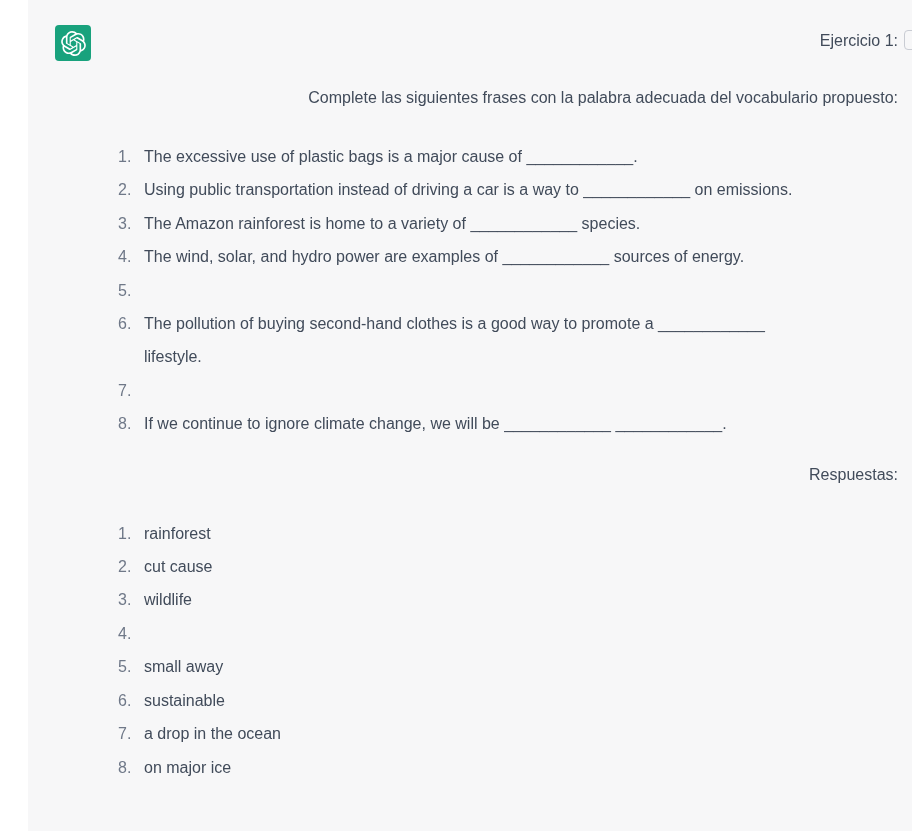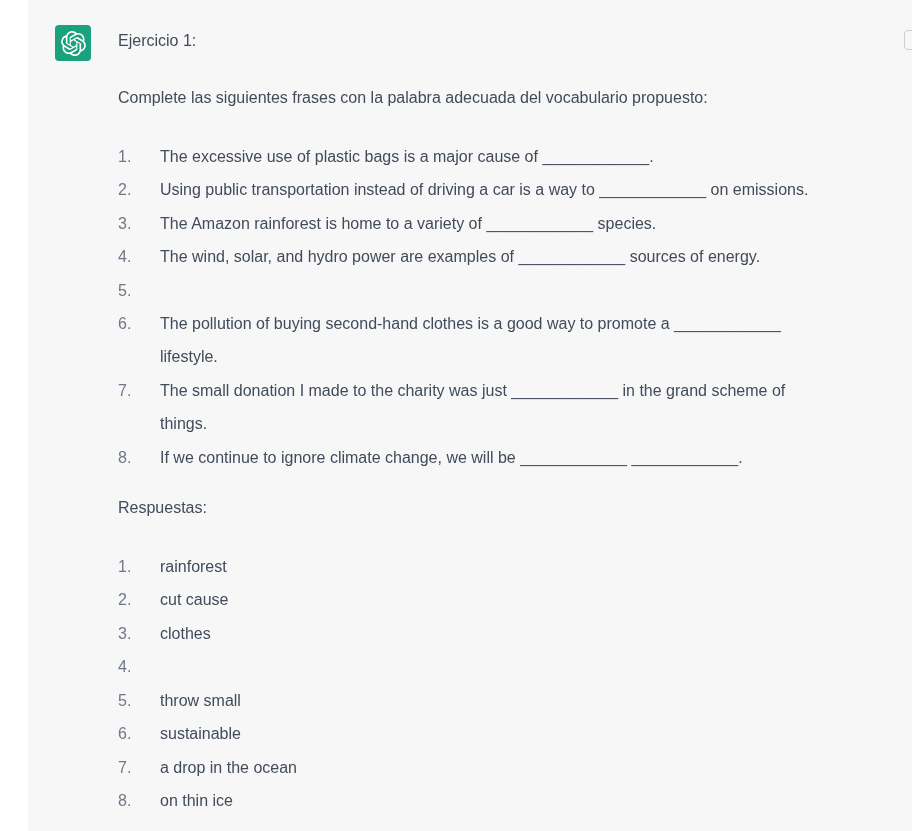--- a/index.html
+++ b/index.html
@@ -41,34 +41,34 @@
     border-radius: 4px;
     background: transparent;
   }
   .content {
     margin-left: 90px;
     padding-top: 29px;
     width: 780px;
     color: var(--text);
     font-size: 16px;
   }
-  .content p { line-height: 24px; white-space: pre; }
+  .content p { line-height: 24px; white-space: pre; text-align: right; }
   p.title { margin: 0; }
   p.instruction { margin: 33px 0 16px; }
   p.answers-heading { margin: 22px 0 0; }
   ol { list-style: none; margin: 30px 0 0; }
   li {
     display: flex;
     line-height: 33.4px;
   }
   li .num {
     flex: 0 0 26px;
     color: var(--marker);
   }
-  li .txt { white-space: pre; margin-left: 16px; }
+  li .txt { white-space: pre; }
 </style>
 </head>
 <body>
 
 <div class="message">
 
   <div class="avatar">
     <svg viewBox="0 0 320 320" xmlns="http://www.w3.org/2000/svg" aria-hidden="true">
       <path fill="#ffffff" d="M297.06 130.97c7.26-21.79 4.76-45.66-6.85-65.48-17.46-30.4-52.56-46.04-86.84-38.68-15.25-17.18-37.16-26.95-60.13-26.81-35.04-.08-66.13 22.48-76.91 55.82-22.51 4.61-41.94 18.7-53.31 38.67-17.59 30.32-13.58 68.54 9.92 94.54-7.26 21.79-4.76 45.66 6.85 65.48 17.46 30.4 52.56 46.04 86.84 38.68 15.24 17.18 37.16 26.95 60.13 26.8 35.06.09 66.16-22.49 76.94-55.86 22.51-4.61 41.94-18.7 53.31-38.67 17.57-30.32 13.55-68.51-9.94-94.49zm-120.28 168.11c-14.03.02-27.62-4.89-38.39-13.88.49-.26 1.34-.73 1.89-1.07l63.72-36.8c3.26-1.85 5.26-5.32 5.24-9.07v-89.83l26.93 15.55c.29.14.48.42.52.74v74.39c-.04 33.08-26.83 59.9-59.91 59.97zm-128.84-55.03c-7.03-12.14-9.56-26.37-7.15-40.18.47.28 1.3.79 1.89 1.13l63.72 36.8c3.23 1.89 7.23 1.89 10.47 0l77.79-44.92v31.1c.02.32-.13.63-.38.83l-64.41 37.19c-28.69 16.52-65.33 6.7-81.92-21.95zm-16.77-139.09c7-12.16 18.05-21.46 31.21-26.29 0 .55-.03 1.52-.03 2.2v73.61c-.02 3.74 1.98 7.21 5.23 9.06l77.79 44.91-26.93 15.55c-.27.18-.61.21-.91.08l-64.42-37.22c-28.63-16.58-38.45-53.21-21.95-81.89zm221.26 51.49l-77.79-44.92 26.93-15.54c.27-.18.61-.21.91-.08l64.42 37.19c28.68 16.57 38.51 53.26 21.94 81.94-7.01 12.14-18.05 21.44-31.2 26.28v-75.81c.03-3.74-1.96-7.2-5.21-9.06zm26.8-40.34c-.47-.29-1.3-.79-1.89-1.13l-63.72-36.8c-3.23-1.89-7.23-1.89-10.47 0l-77.79 44.92v-31.1c-.02-.32.13-.63.38-.83l64.41-37.16c28.69-16.55 65.37-6.7 81.91 22 6.99 12.12 9.52 26.31 7.15 40.1zm-168.51 55.43l-26.94-15.55c-.29-.14-.48-.42-.52-.74v-74.39c.02-33.12 26.89-59.96 60.01-59.94 14.01 0 27.57 4.92 38.34 13.88-.49.26-1.35.73-1.89 1.07l-63.72 36.8c-3.26 1.85-5.26 5.31-5.24 9.06l-.04 89.79zm14.63-31.54l34.65-20.01 34.65 20v40.01l-34.65 20-34.65-20z"></path>
     </svg>
@@ -107,22 +107,20 @@
         </li>
 
         <li>
           <span class="num">6.</span>
           <span class="txt">The pollution of buying second-hand clothes is a good way to promote a ____________
 lifestyle.</span>
         </li>
 
         <li>
           <span class="num">7.</span>
-          <span class="txt">The small donation I made to the charity was just ____________ in the grand scheme of
-things.</span>
         </li>
 
         <li>
           <span class="num">8.</span>
           <span class="txt">If we continue to ignore climate change, we will be ____________ ____________.</span>
         </li>
       </ol>
 
     <p class="answers-heading">Respuestas:</p>
 
@@ -133,42 +131,42 @@
           <span class="txt">rainforest</span>
         </li>
 
         <li>
           <span class="num">2.</span>
           <span class="txt">cut cause</span>
         </li>
 
         <li>
           <span class="num">3.</span>
-          <span class="txt">clothes</span>
+          <span class="txt">wildlife</span>
         </li>
 
         <li>
           <span class="num">4.</span>
         </li>
 
         <li>
           <span class="num">5.</span>
-          <span class="txt">throw small</span>
+          <span class="txt">small away</span>
         </li>
 
         <li>
           <span class="num">6.</span>
           <span class="txt">sustainable</span>
         </li>
 
         <li>
           <span class="num">7.</span>
           <span class="txt">a drop in the ocean</span>
         </li>
 
         <li>
           <span class="num">8.</span>
-          <span class="txt">on thin ice</span>
+          <span class="txt">on major ice</span>
         </li>
       </ol>
   </div>
 
 </div>
 
 </body></html>

